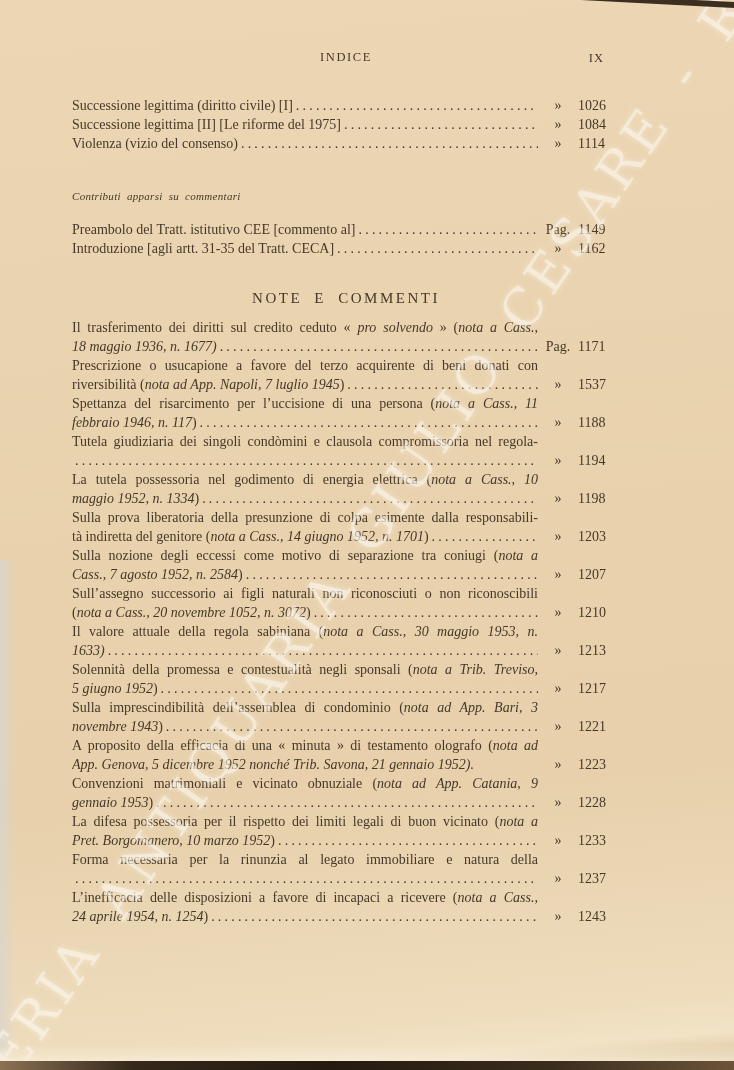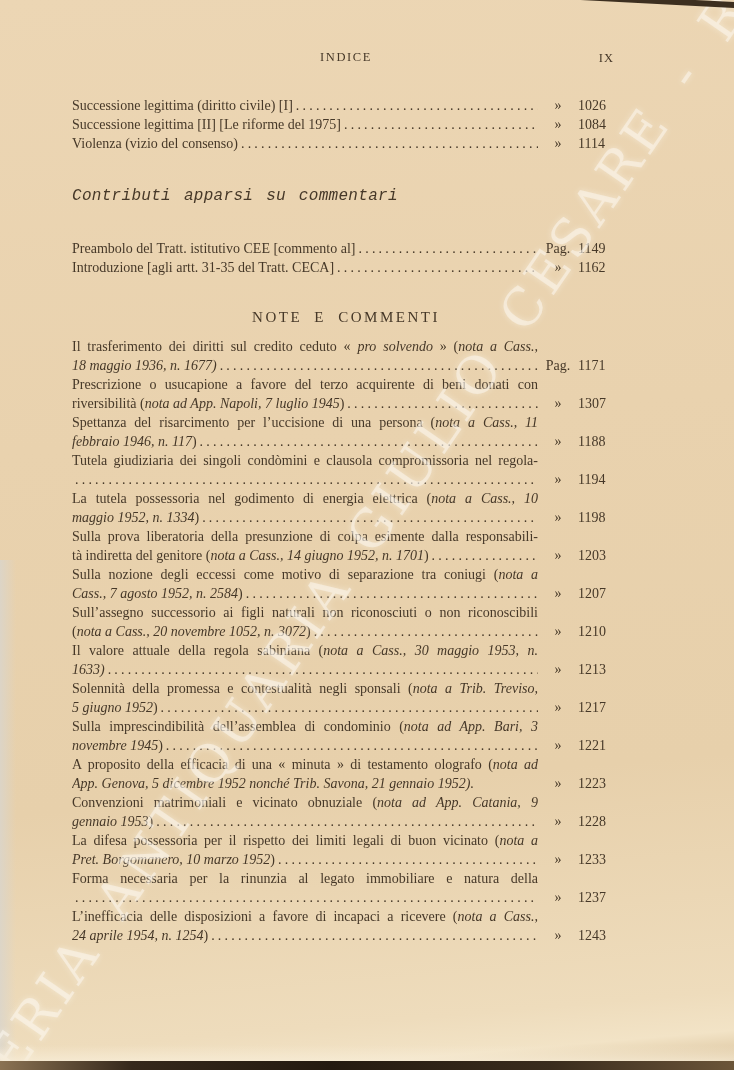--- a/index.html
+++ b/index.html
@@ -3,34 +3,34 @@
 <meta charset="utf-8">
 <style>
   html,body{margin:0;padding:0;background:#777;}
   .page{
     position:relative;width:734px;height:1070px;overflow:hidden;
     background:linear-gradient(175deg,#ecd6b4 0%,#e9d2ae 40%,#e7d0ab 72%,#eedcbc 93%,#f2e3c6 96.5%,#dcc59f 99%,#7a6143 100%);
     font-family:"Liberation Serif","DejaVu Serif",serif;color:#463828;
   }
   .header{position:absolute;top:50px;left:72px;width:548px;height:20px;}
   .htitle{text-align:center;font-size:12.5px;letter-spacing:1.6px;}
-  .hpage{position:absolute;right:6px;top:1px;font-size:12.5px;letter-spacing:1px;}
+  .hpage{position:absolute;right:16px;top:1px;font-size:12.5px;letter-spacing:1px;}
   .toc{position:absolute;top:96px;left:72px;width:548px;font-size:14px;line-height:19px;}
   .sec-1{margin-top:34px;}
-  .sec-2{margin-top:33px;}
+  .sec-2{margin-top:14px;}
   .sec-3{margin-top:31px;}
   .sec-4{margin-top:10px;}
   .line{height:19px;overflow:hidden;}
   .line.justify{text-align:justify;text-align-last:justify;margin-right:82px;}
   .line.last{display:flex;align-items:baseline;}
   .ltext{white-space:nowrap;text-align:right;}
   .dots{flex:1 1 auto;overflow:hidden;white-space:nowrap;letter-spacing:3.2px;padding-left:3px;}
   .marker{flex:0 0 40px;text-align:center;}
   .pnum{flex:0 0 42px;}
-  .iheading{font-style:italic;font-size:16px;letter-spacing:0.3px;word-spacing:3px;font-family:Liberation Mono, monospace;}
+  .iheading{font-style:italic;font-size:11px;letter-spacing:0.3px;word-spacing:3px;}
   .ph1{text-align:center;font-size:15px;word-spacing:6px;letter-spacing:0.5px;}
   .ph2{text-align:center;font-size:15px;word-spacing:6px;letter-spacing:2.5px;margin-top:13px;}
   .watermark{
     position:absolute;left:50%;top:50%;
     transform:translate(-50%,-50%) rotate(-55.5deg);
     font-family:"DejaVu Serif",serif;font-size:52px;letter-spacing:5px;word-spacing:14px;
     color:rgba(253,250,243,0.5);text-shadow:0 0 6px rgba(255,252,245,0.45);
     white-space:nowrap;z-index:6;pointer-events:none;
   }
   .edge-bottom{position:absolute;left:0;right:0;bottom:0;height:9px;z-index:7;
@@ -110,21 +110,21 @@
             <span class="marker">Pag.</span>
             <span class="pnum">1171</span>
           </div>
         </div>
         <div class="entry">
           <div class="line justify"><span class="ltext"><span>Prescrizione o usucapione a favore del terzo acquirente di beni donati con</span></span></div>
           <div class="line last">
             <span class="ltext"><span>riversibilità (</span><i>nota ad App. Napoli, 7 luglio 1945</i><span>)</span></span>
             <span class="dots">..........................................................................................</span>
             <span class="marker">»</span>
-            <span class="pnum">1307</span>
+            <span class="pnum">1537</span>
           </div>
         </div>
         <div class="entry">
           <div class="line justify"><span class="ltext"><span>Spettanza del risarcimento per l’uccisione di una persona (</span><i>nota a Cass., 11</i></span></div>
           <div class="line last">
             <span class="ltext"><i>febbraio 1946, n. 117</i><span>)</span></span>
             <span class="dots">..........................................................................................</span>
             <span class="marker">»</span>
             <span class="pnum">1188</span>
           </div>
@@ -187,21 +187,21 @@
           <div class="line last">
             <span class="ltext"><i>5 giugno 1952</i><span>)</span></span>
             <span class="dots">..........................................................................................</span>
             <span class="marker">»</span>
             <span class="pnum">1217</span>
           </div>
         </div>
         <div class="entry">
           <div class="line justify"><span class="ltext"><span>Sulla imprescindibilità dell’assemblea di condominio (</span><i>nota ad App. Bari, 3</i></span></div>
           <div class="line last">
-            <span class="ltext"><i>novembre 1945</i><span>)</span></span>
+            <span class="ltext"><i>novembre 1943</i><span>)</span></span>
             <span class="dots">..........................................................................................</span>
             <span class="marker">»</span>
             <span class="pnum">1221</span>
           </div>
         </div>
         <div class="entry">
           <div class="line justify"><span class="ltext"><span>A proposito della efficacia di una « minuta » di testamento olografo (</span><i>nota ad</i></span></div>
           <div class="line last">
             <span class="ltext"><i>App. Genova, 5 dicembre 1952 nonché Trib. Savona, 21 gennaio 1952).</i></span>
             <span class="dots"></span>

